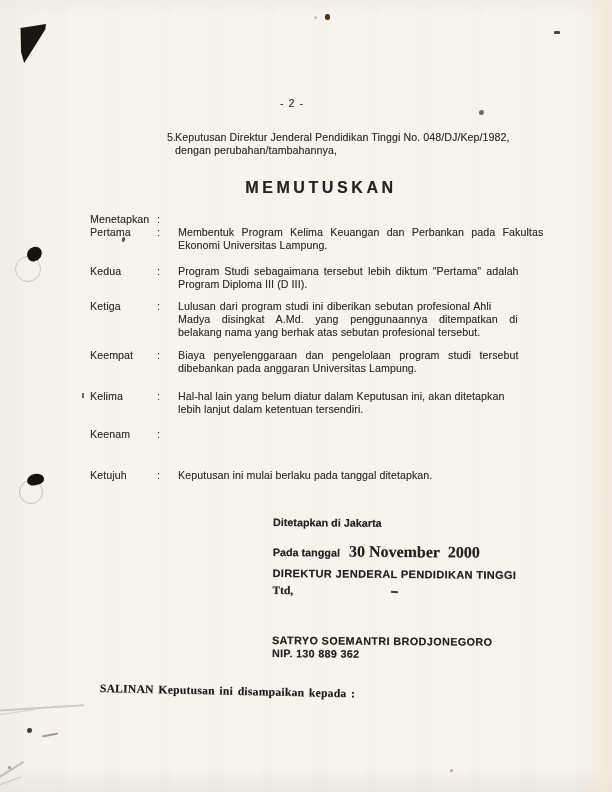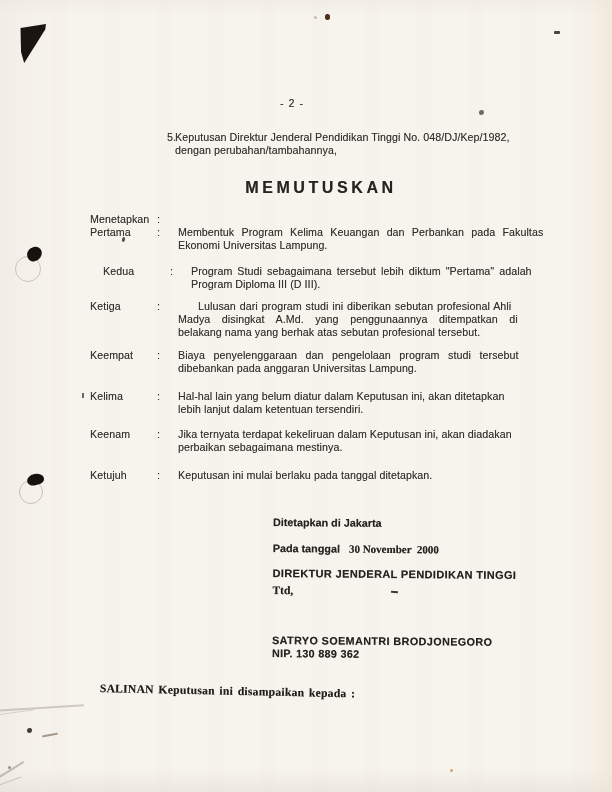--- a/index.html
+++ b/index.html
@@ -10,49 +10,49 @@
     background-image:
       linear-gradient(to right, rgba(242,230,212,0) 95%, rgba(239,226,206,.55) 99.5%),
       linear-gradient(to right, rgba(234,227,217,.30) 0px, rgba(234,227,217,0) 12%),
       linear-gradient(to bottom, rgba(233,227,217,.35) 0, rgba(233,227,217,0) 2%, rgba(233,227,217,0) 97%, rgba(219,213,204,.4) 100%),
       repeating-linear-gradient(90deg, rgba(240,234,224,.16) 0 16px, rgba(247,244,238,0) 16px 52px);
   }
   .t{position:absolute;}
   .body-text{font-size:10.6px;line-height:13.2px;letter-spacing:.1px;
     text-shadow:.2px .2px .35px rgba(72,66,60,.45);}
   .ln{white-space:nowrap;}
-  .ws1{word-spacing:.8px;margin-left:20px;} .ws2{word-spacing:2px;} .ws4{word-spacing:4.2px;}
+  .ws1{word-spacing:.8px;} .ws2{word-spacing:2px;} .ws4{word-spacing:4.2px;}
   .ws5{word-spacing:5.5px;} .ws8{word-spacing:8.5px;}
 
   .page-number{top:97px;left:258px;width:68px;text-align:center;font-size:10.6px;
     letter-spacing:1px;text-shadow:.2px .2px .35px rgba(72,66,60,.45);}
 
   .preamble{top:131px;left:167px;width:380px;}
   .preamble .num{position:absolute;left:0;top:0;}
   .preamble .lines{margin-left:8px;}
 
   .heading{top:179px;left:232px;width:178px;text-align:center;font-weight:bold;
     font-size:16px;letter-spacing:3.6px;color:#262422;
     text-shadow:.2px .2px .4px rgba(50,46,42,.5);}
 
   .drow{left:90px;width:442px;}
   .drow .lab{position:absolute;left:0;top:0;white-space:nowrap;}
   .drow .col{position:absolute;left:67px;top:0;}
   .drow .txt{margin-left:88px;width:354px;}
   .row-menetapkan{top:213px;}
-  .row-0{top:226px;} .row-1{top:265px;margin-left:13px;} .row-2{top:300px;} .row-3{top:349px;}
+  .row-0{top:226px;} .row-1{top:265px;} .row-2{top:300px;} .row-3{top:349px;}
   .row-4{top:390px;} .row-5{top:428px;} .row-6{top:469px;}
 
   .sig{top:516px;left:273px;width:290px;height:150px;color:#242220;
     transform:rotate(.45deg);transform-origin:0 0;}
   .sig .sline{position:absolute;left:0;white-space:nowrap;font-weight:bold;
     text-shadow:.2px .2px .4px rgba(48,44,40,.5);}
   .sig-place{top:0;font-size:10.8px;}
   .sig-date{top:26px;font-size:10.8px;}
-  .sig-date .dval{font-family:"Liberation Serif",serif;font-size:11px;margin-left:9px;white-space:pre;}
+  .sig-date .dval{font-family:"Liberation Serif",serif;font-size:16px;margin-left:9px;white-space:pre;}
   .sig-title{top:51px;font-size:11px;letter-spacing:.35px;}
   .sig-ttd{top:68px;font-family:"Liberation Serif",serif;font-size:11.5px;}
   .sig-name{top:118px;font-size:10.8px;letter-spacing:.4px;}
   .sig-nip{top:131px;font-size:10.8px;letter-spacing:.3px;}
 
   .salinan{top:682px;left:100px;font-family:"Liberation Serif",serif;font-weight:bold;
     font-size:11.6px;letter-spacing:.25px;word-spacing:1.5px;color:#1f1d1b;
     transform:rotate(1.2deg);transform-origin:0 0;white-space:nowrap;
     text-shadow:.2px .2px .4px rgba(40,36,32,.5);}
 
@@ -165,24 +165,20 @@
     <span class="col">:</span>
     <div class="txt">
       <div class="ln">Hal-hal lain yang belum diatur dalam Keputusan ini, akan ditetapkan</div>
       <div class="ln">lebih lanjut dalam ketentuan tersendiri.</div>
     </div>
   </div>
 
   <div class="t drow row-5 body-text">
     <span class="lab">Keenam</span>
     <span class="col">:</span>
-    <div class="txt">
-      <div class="ln">Jika ternyata terdapat kekeliruan dalam Keputusan ini, akan diadakan</div>
-      <div class="ln">perbaikan sebagaimana mestinya.</div>
-    </div>
   </div>
 
   <div class="t drow row-6 body-text">
     <span class="lab">Ketujuh</span>
     <span class="col">:</span>
     <div class="txt">
       <div class="ln">Keputusan ini mulai berlaku pada tanggal ditetapkan.</div>
     </div>
   </div>
 

